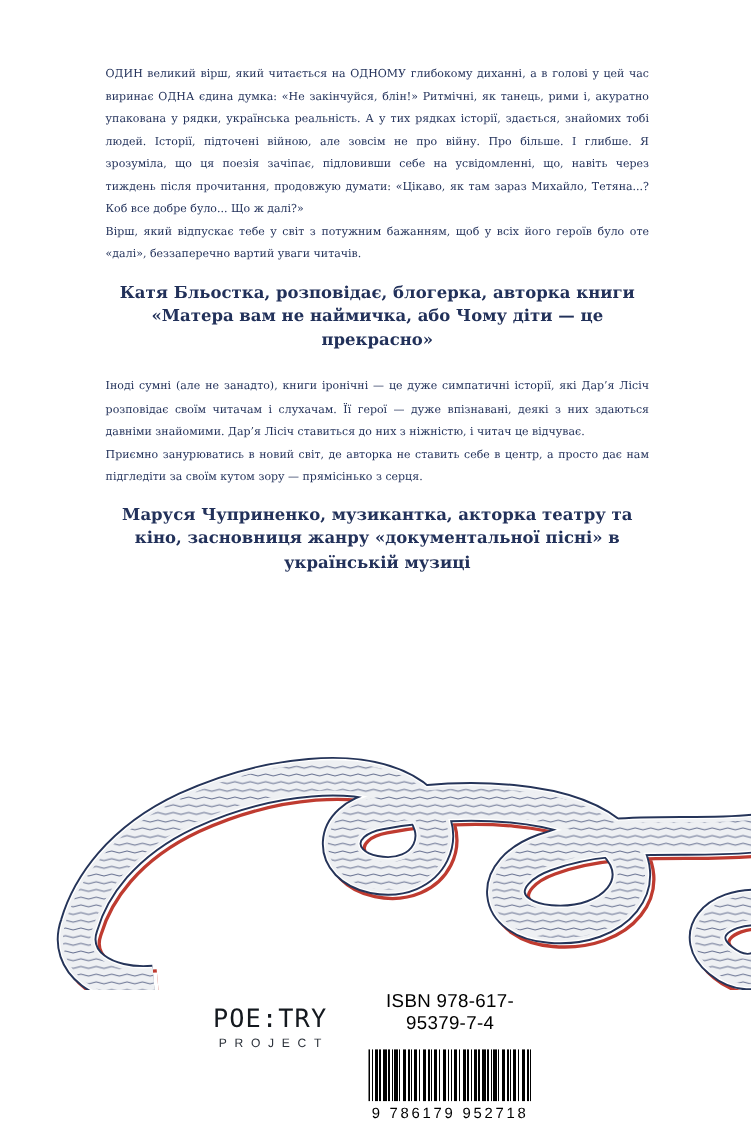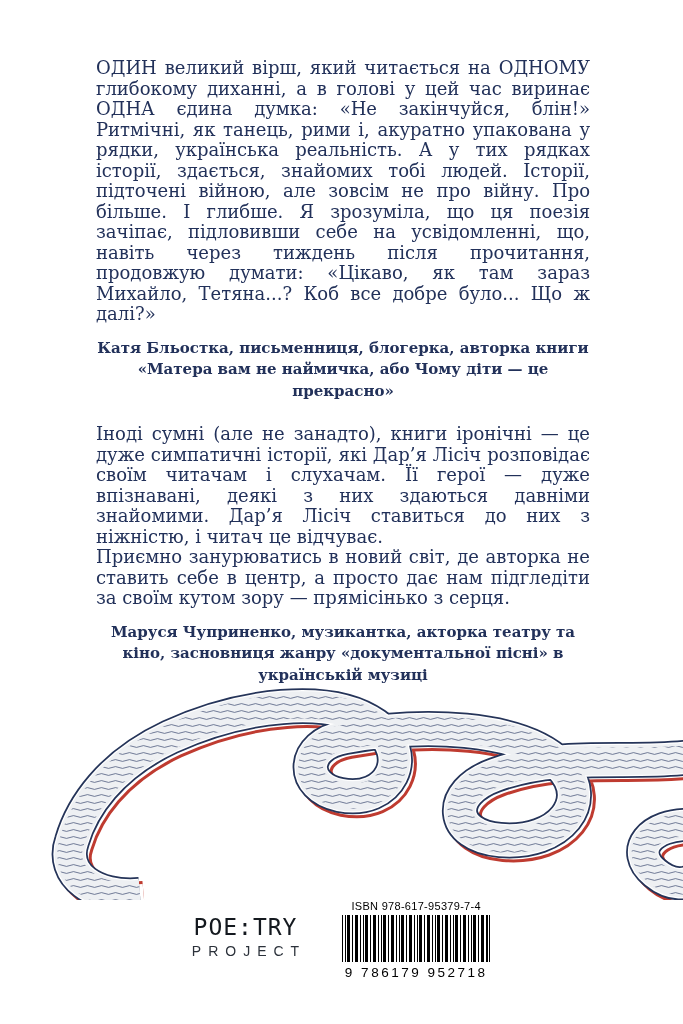--- a/index.html
+++ b/index.html
@@ -3,47 +3,47 @@
 <meta charset="utf-8">
 <style>
   html,body { margin:0; padding:0; background:#e8e8e8; }
   .cover {
     position:relative; width:683px; height:1024px; margin:0 auto;
     background:#ffffff; overflow:hidden;
     font-family:"DejaVu Serif", serif; color:#22315a;
   }
   .textcol { position:absolute; left:96px; top:58px; width:494px; }
   .blurb p.body {
-    margin:0; text-align:justify; font-size:18px; line-height:20.5px;
+    margin:0; text-align:justify; font-size:10px; line-height:20.5px;
   }
   .blurb p.attr {
     margin:13px 0 22px; text-align:center; font-weight:bold;
     font-size:15px; line-height:21.5px;
   }
   .blurb:last-child p.attr { margin-bottom:0; }
   .ribbon { position:absolute; left:0; top:645px; width:683px; height:255px; }
   .ribbon svg { display:block; width:683px; height:255px; }
   .footer {
     position:absolute; left:0; top:898px; width:683px;
     display:flex; justify-content:center; align-items:flex-start; gap:28px;
   }
   .logo { text-align:center; margin-top:16px; color:#14191f; }
   .logo-top {
     font-family:"DejaVu Sans Mono", monospace; font-weight:normal;
     font-size:23px; letter-spacing:1px;
   }
   .logo-bottom {
-    font-family:"Liberation Sans", sans-serif; font-size:14px;
+    font-family:"Liberation Sans", sans-serif; font-size:11px;
     letter-spacing:7px; margin-top:3px; color:#2b313a; text-indent:7px;
   }
   .barcode-block {
     width:164px; text-align:center; color:#000;
     font-family:"Liberation Sans", sans-serif; background:#fff;
   }
-  .isbn { font-size:11px; letter-spacing:0.3px; margin:2px 0 3px; }
+  .isbn { font-size:17px; letter-spacing:0.3px; margin:2px 0 14px; }
   .bars {
     height:47px; margin:0 8px;
     background:
       repeating-linear-gradient(90deg,
         #000 0 1.5px, #fff 1.5px 3px,
         #000 3px 4px, #fff 4px 5.5px,
         #000 5.5px 8.5px, #fff 8.5px 10px,
         #000 10px 11px, #fff 11px 13.5px,
         #000 13.5px 16.5px, #fff 16.5px 18px);
   }
@@ -51,21 +51,22 @@
 </style>
 </head>
 <body>
 
 <div class="cover">
 
   <div class="textcol">
 
     <section class="blurb">
       <p class="body">ОДИН великий вірш, який читається на ОДНОМУ глибокому диханні, а в голові у цей час виринає ОДНА єдина думка: «Не закінчуйся, блін!» Ритмічні, як танець, рими і, акуратно упакована у рядки, українська реальність. А у тих рядках історії, здається, знайомих тобі людей. Історії, підточені війною, але зовсім не про війну. Про більше. І глибше. Я зрозуміла, що ця поезія зачіпає, підловивши себе на усвідомленні, що, навіть через тиждень після прочитання, продовжую думати: «Цікаво, як там зараз Михайло, Тетяна...? Коб все добре було... Що ж далі?»</p>
-      <p class="attr">Катя Бльостка, письменниця, блогерка, авторка книги «Матера вам не наймичка, або Чому діти — це прекрасно»</p>
+      <p class="body">Вірш, який відпускає тебе у світ з потужним бажанням, щоб у всіх його героїв було оте «далі», беззаперечно вартий уваги читачів.</p>
+      <p class="attr">Катя Бльостка, розповідає, блогерка, авторка книги «Матера вам не наймичка, або Чому діти — це прекрасно»</p>
     </section>
 
     <section class="blurb">
       <p class="body">Іноді сумні (але не занадто), книги іронічні — це дуже симпатичні історії, які Дар’я Лісіч розповідає своїм читачам і слухачам. Її герої — дуже впізнавані, деякі з них здаються давніми знайомими. Дар’я Лісіч ставиться до них з ніжністю, і читач це відчуває.</p>
     </section>
 
     <section class="blurb">
       <p class="body">Приємно занурюватись в новий світ, де авторка не ставить себе в центр, а просто дає нам підгледіти за своїм кутом зору — прямісінько з серця.</p>
       <p class="attr">Маруся Чуприненко, музикантка, акторка театру та кіно, засновниця жанру «документальної пісні» в українській музиці</p>
     </section>

